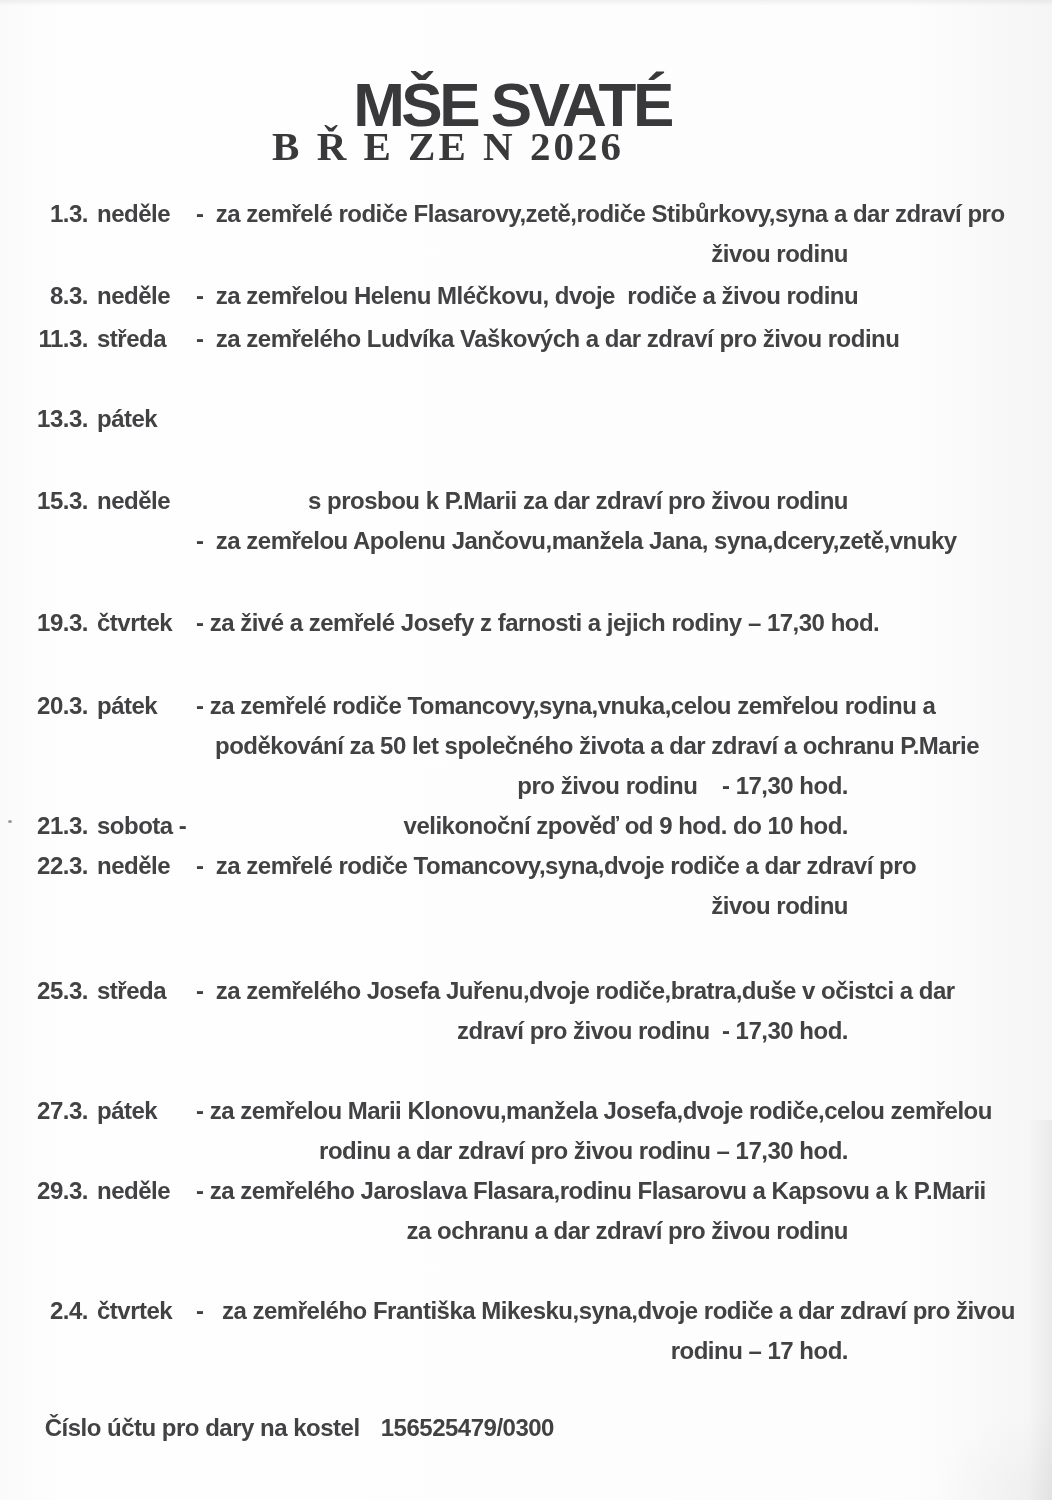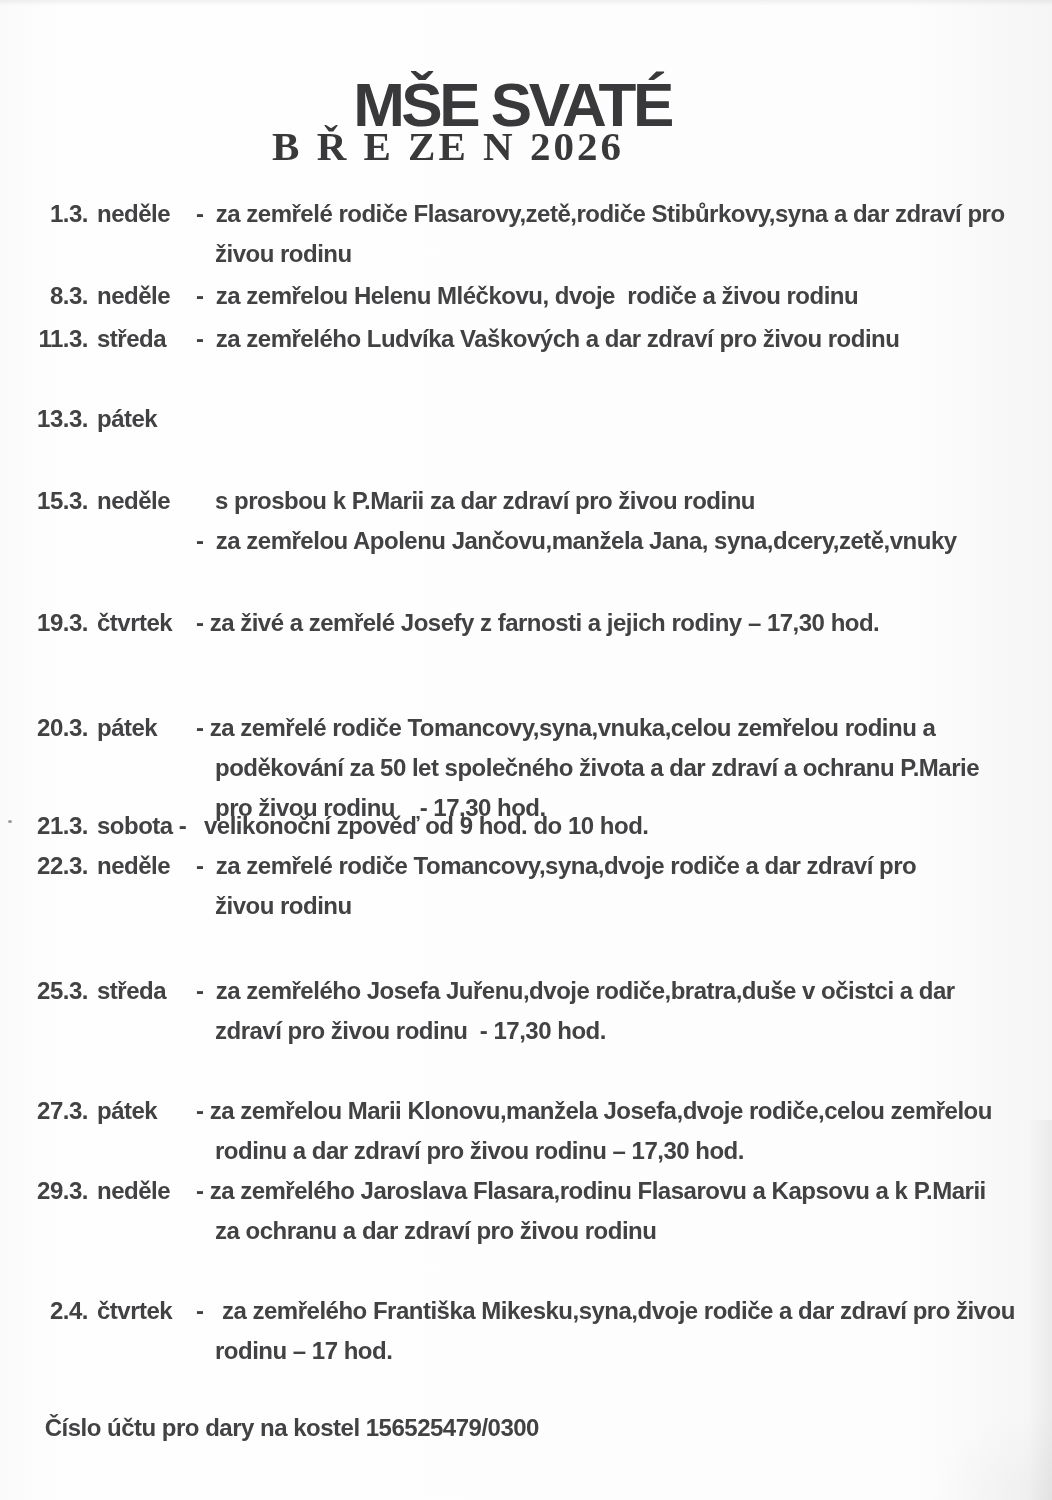--- a/index.html
+++ b/index.html
@@ -31,29 +31,29 @@
     position:absolute;left:0;width:848px;
     font-size:24px;line-height:40px;letter-spacing:-0.5px;
   }
   .entry .num{
     position:absolute;left:0;top:0;width:88px;
     display:inline-block;text-align:right;white-space:pre;
   }
   .entry .day{
     position:absolute;left:97px;top:0;white-space:pre;
   }
-  .entry .body{margin-left:196px;}
+  .entry .body{margin-left:196px;text-align:right;}
   .entry .line{white-space:pre;}
   .entry .line.cont{padding-left:19px;}
   .entry.pad8 .body{padding-left:8px;}
   .footer{
     position:absolute;left:20px;top:1368px;
     font-size:24px;line-height:40px;letter-spacing:-0.5px;white-space:pre;
   }
-  .footer .acct{}
+  .footer .acct{margin-left:15px;}
   
   .artifact-dot{
     position:absolute;left:8px;top:820px;width:4px;height:3px;
     background:#9a9a9a;border-radius:50%;filter:blur(0.5px);
   }
   .artifact-right-shade{
     position:absolute;right:0;top:1120px;bottom:0;width:24px;
     background:linear-gradient(to right,rgba(120,120,120,0) 0%,rgba(120,120,120,0.09) 100%);
     pointer-events:none;
   }
@@ -116,21 +116,21 @@
   </div>
 
   <div class="entry" style="top:603px">
     <span class="num">19.3.</span>
     <span class="day">čtvrtek</span>
     <div class="body">
       <div class="line">- za živé a zemřelé Josefy z farnosti a jejich rodiny – 17,30 hod.</div>
     </div>
   </div>
 
-  <div class="entry" style="top:708px">
+  <div class="entry" style="top:686px">
     <span class="num">20.3.</span>
     <span class="day">pátek</span>
     <div class="body">
       <div class="line">- za zemřelé rodiče Tomancovy,syna,vnuka,celou zemřelou rodinu a</div>
       <div class="line cont">poděkování za 50 let společného života a dar zdraví a ochranu P.Marie</div>
       <div class="line cont">pro živou rodinu    - 17,30 hod.</div>
     </div>
   </div>
 
   <div class="entry pad8" style="top:806px">

